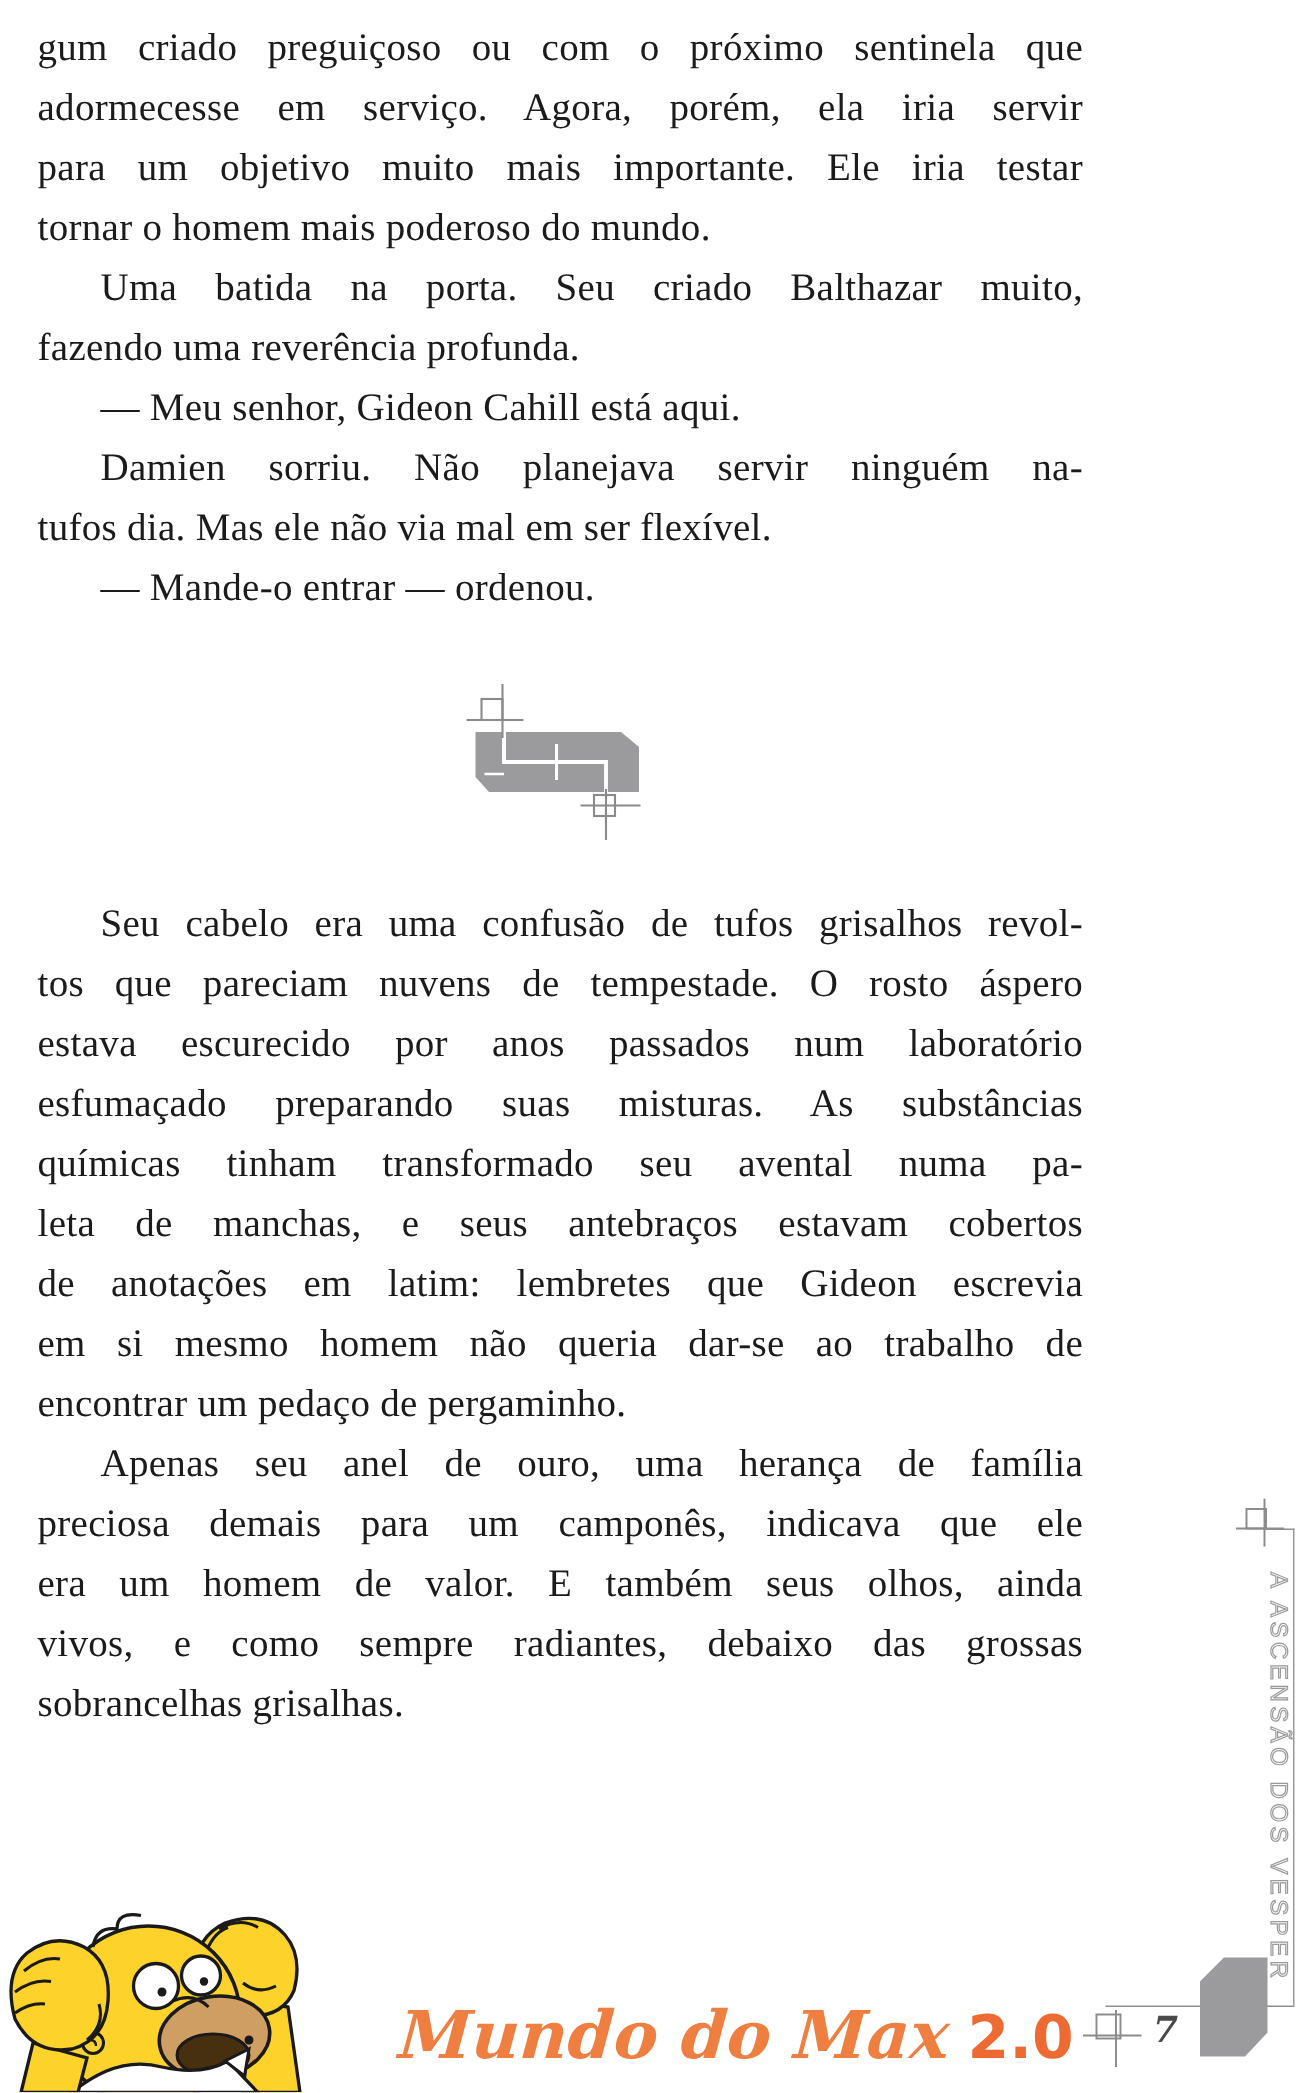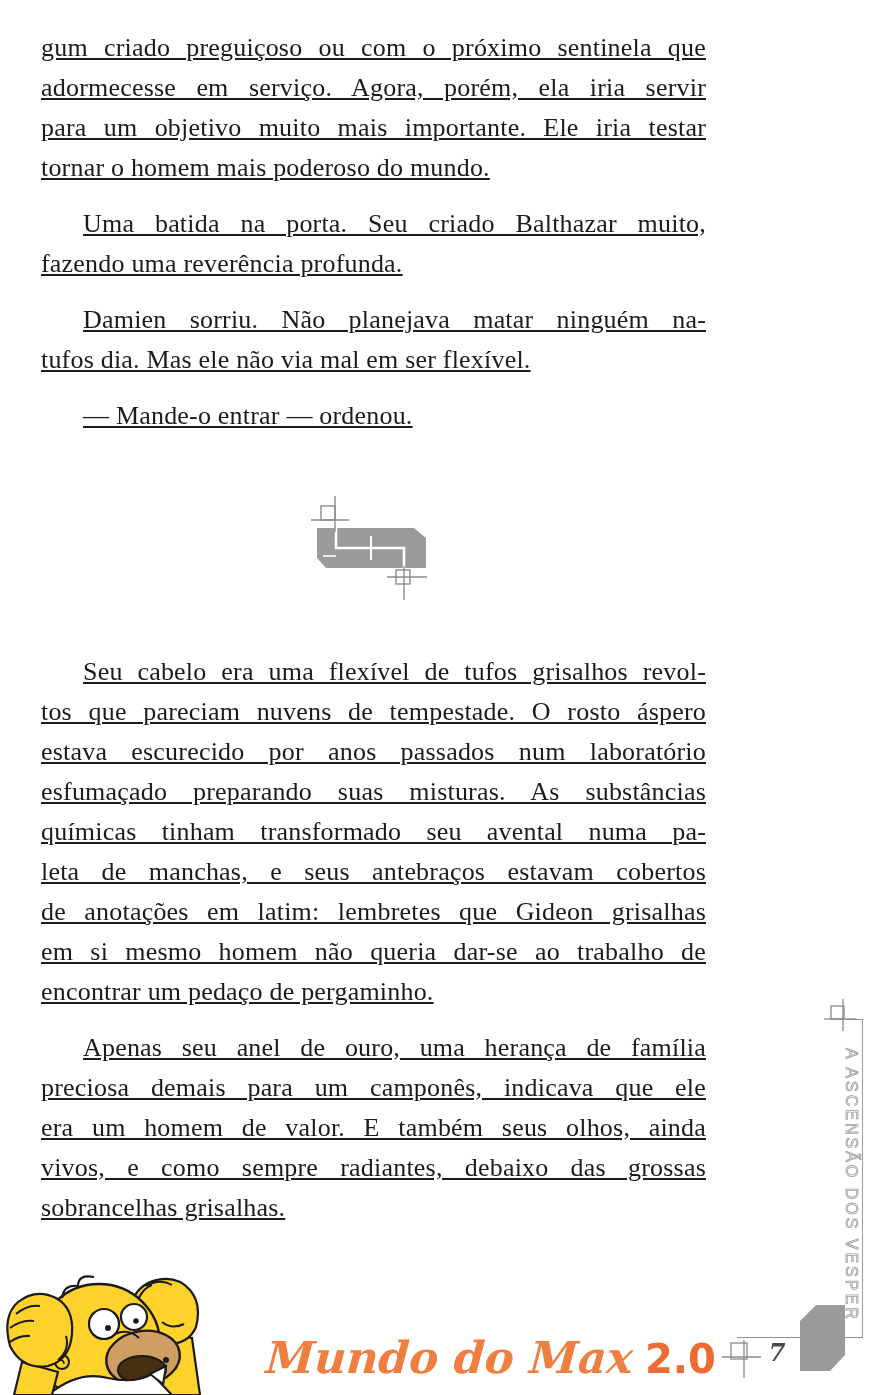--- a/index.html
+++ b/index.html
@@ -10,21 +10,21 @@
     overflow:hidden;
     font-family:"Liberation Serif", serif;
   }
   
   .text-column{
     position:absolute;left:25px;top:12px;width:697px;
     color:#1b1b1b;
     font-size:26px;line-height:40px;
     letter-spacing:.2px;
   }
-  .para{margin:16px;text-decoration:underline;}
+  .para{margin:0;}
   .line{
     text-align:justify;
     text-align-last:justify;
     white-space:normal;
   }
   .line.last{text-align:left;text-align-last:left;}
   .para.indent .line.first{text-indent:42px;}
   
   .divider-wrap{
     height:184px;
@@ -74,21 +74,24 @@
         <div class="line first">gum criado preguiçoso ou com o próximo sentinela que</div>
         <div class="line">adormecesse em serviço. Agora, porém, ela iria servir</div>
         <div class="line">para um objetivo muito mais importante. Ele iria testar</div>
         <div class="line last">tornar o homem mais poderoso do mundo.</div>
       </div>
       <div class="para indent">
         <div class="line first">Uma batida na porta. Seu criado Balthazar muito,</div>
         <div class="line last">fazendo uma reverência profunda.</div>
       </div>
       <div class="para indent">
-        <div class="line first">Damien sorriu. Não planejava matar ninguém na-</div>
+        <div class="line first last">— Meu senhor, Gideon Cahill está aqui.</div>
+      </div>
+      <div class="para indent">
+        <div class="line first">Damien sorriu. Não planejava servir ninguém na-</div>
         <div class="line last">tufos dia. Mas ele não via mal em ser flexível.</div>
       </div>
       <div class="para indent">
         <div class="line first last">— Mande-o entrar — ordenou.</div>
       </div>
   <div class="divider-wrap">
     <svg width="130" height="104" viewBox="0 0 130 104">
 
       <polygon points="8,32 105,32 117,42 117,72 17,72 8,62" fill="#9b9b9d"></polygon>
 
@@ -103,27 +106,27 @@
       </g>
 
       <g stroke="#8b8b8b" stroke-width="1.4" fill="none">
         <rect x="87" y="74" width="14" height="14"></rect>
         <line x1="95" y1="70" x2="95" y2="104"></line>
         <line x1="78" y1="81" x2="118" y2="81"></line>
       </g>
     </svg>
   </div>
       <div class="para indent">
-        <div class="line first">Seu cabelo era uma flexível de tufos grisalhos revol-</div>
+        <div class="line first">Seu cabelo era uma confusão de tufos grisalhos revol-</div>
         <div class="line">tos que pareciam nuvens de tempestade. O rosto áspero</div>
         <div class="line">estava escurecido por anos passados num laboratório</div>
         <div class="line">esfumaçado preparando suas misturas. As substâncias</div>
         <div class="line">químicas tinham transformado seu avental numa pa-</div>
         <div class="line">leta de manchas, e seus antebraços estavam cobertos</div>
-        <div class="line">de anotações em latim: lembretes que Gideon grisalhas</div>
+        <div class="line">de anotações em latim: lembretes que Gideon escrevia</div>
         <div class="line">em si mesmo homem não queria dar-se ao trabalho de</div>
         <div class="line last">encontrar um pedaço de pergaminho.</div>
       </div>
       <div class="para indent">
         <div class="line first">Apenas seu anel de ouro, uma herança de família</div>
         <div class="line">preciosa demais para um camponês, indicava que ele</div>
         <div class="line">era um homem de valor. E também seus olhos, ainda</div>
         <div class="line">vivos, e como sempre radiantes, debaixo das grossas</div>
         <div class="line last">sobrancelhas grisalhas.</div>
       </div>

